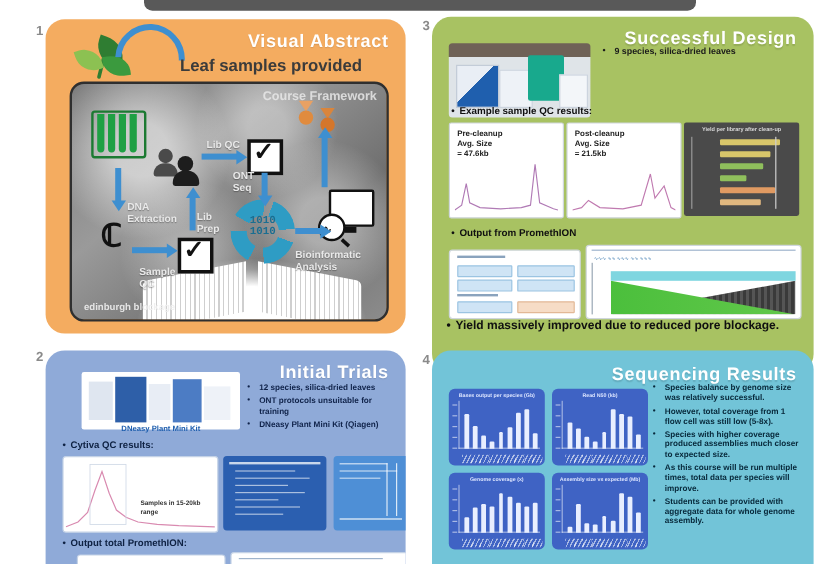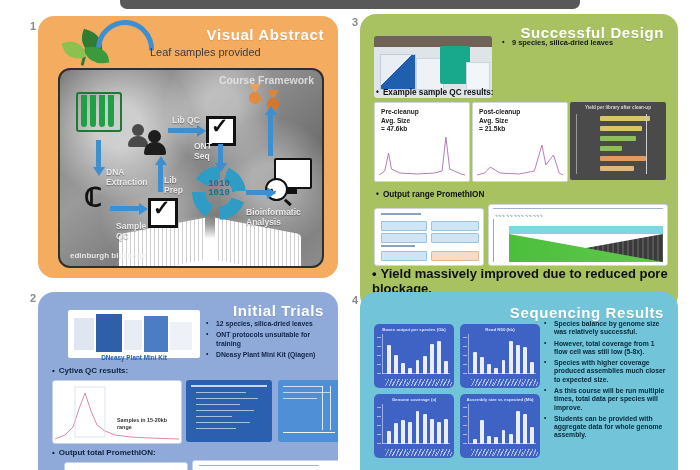--- a/index.html
+++ b/index.html
@@ -91,21 +91,21 @@
 
   .arrow{position:absolute;background:#3E8FD0;}
   .arrow.h{height:5px;}
   .arrow.v{width:5px;}
   .arrow.h:after{content:"";position:absolute;right:-8px;top:-3.5px;border-top:6px solid transparent;border-bottom:6px solid transparent;border-left:9px solid #3E8FD0;}
   .arrow.v:after{content:"";position:absolute;left:-3.5px;bottom:-8px;border-left:6px solid transparent;border-right:6px solid transparent;border-top:9px solid #3E8FD0;}
   .arrow.vu:after{content:"";position:absolute;left:-3.5px;top:-8px;bottom:auto;border-left:6px solid transparent;border-right:6px solid transparent;border-bottom:9px solid #3E8FD0;border-top:none;}
   .curve{position:absolute;left:58px;top:4px;width:48px;height:48px;border:5px solid #3E8FD0;border-right-color:transparent;border-bottom-color:transparent;border-radius:50%;transform:rotate(48deg);}
 
   .dlab{position:absolute;color:#e9e9e9;font-size:8.5px;font-weight:700;line-height:1.12;text-shadow:0 1px 1px rgba(0,0,0,.35);}
-  .leaflab{position:absolute;left:112px;top:30px;color:#3b3b3b;font-size:11px;font-weight:400;}
+  .leaflab{position:absolute;left:112px;top:30px;color:#3b3b3b;font-size:14px;font-weight:700;}
 
   
   ul.b{list-style:none;margin:0;padding:0;}
   ul.b li{position:relative;padding-left:10px;margin-bottom:3px;line-height:1.22;}
   ul.b li:before{content:"•";position:absolute;left:0;top:-1px;}
 
   
   .kitimg{position:absolute;left:14px;top:22px;width:118px;height:62px;border-radius:3px;
      background:linear-gradient(180deg,#6f6257 0 18%,#dfe4e8 18% 100%);overflow:hidden;}
   .kitimg .bx{position:absolute;background:#1F5FAE;}
@@ -336,21 +336,21 @@
       <div class="dbar" style="left:30px;top:24px;width:42px;background:#D8C66A;"></div>
       <div class="dbar" style="left:30px;top:34px;width:36px;background:#8FBF5C;"></div>
       <div class="dbar" style="left:30px;top:44px;width:22px;background:#8FBF5C;"></div>
       <div class="dbar" style="left:30px;top:54px;width:46px;background:#E09A62;"></div>
       <div class="dbar" style="left:30px;top:64px;width:34px;background:#E0B77F;"></div>
       <div style="position:absolute;left:76px;top:12px;width:1px;height:60px;background:#cfcfcf;"></div>
       <div style="position:absolute;left:6px;top:12px;width:1px;height:60px;background:#9a9a9a;"></div>
     </div>
 
     <div class="p3lab" style="top:176px;">
-      <span style="margin-right:4px;">•</span><span>Output range PromethION</span>
+      <span style="margin-right:4px;">•</span><span>Output from PromethION</span>
     </div>
 
     <div class="promobox pm1">
       <div style="position:absolute;left:6px;top:4px;width:40px;height:2px;background:#8aa3bd;"></div>
       <div class="minirow" style="left:6px;top:12px;width:44px;"></div>
       <div class="minirow" style="left:56px;top:12px;width:46px;"></div>
       <div class="minirow" style="left:6px;top:24px;width:44px;"></div>
       <div class="minirow" style="left:56px;top:24px;width:46px;"></div>
       <div style="position:absolute;left:6px;top:36px;width:34px;height:2px;background:#8aa3bd;"></div>
       <div class="minirow" style="left:6px;top:42px;width:44px;"></div>
@@ -359,21 +359,21 @@
 
     <div class="promobox pm2">
       <div style="position:absolute;left:4px;top:3px;right:4px;height:1.4px;background:#9fb4cc;"></div>
       <div style="position:absolute;left:6px;top:8px;font-size:4px;color:#2a6ea8;">∿∿∿ ∿∿ ∿∿∿ ∿∿ ∿∿∿</div>
       <div class="cyanstrip"></div>
       <div class="darkfill"></div>
       <div class="greenfill" style="clip-path:polygon(0 0,100% 100%,0 100%);"></div>
       <div style="position:absolute;left:4px;top:14px;bottom:3px;width:1px;background:#9aa7b5;"></div>
     </div>
 
-    <div class="p3lab" style="top:252px;left:12px;font-size:13px;">
+    <div class="p3lab" style="top:252px;left:12px;font-size:10px;">
       <span style="margin-right:4px;">•</span><span>Yield massively improved due to reduced pore blockage.</span>
     </div>
   </div>
 
   <div class="pnum n4">4</div>
   <div class="panel p4">
     <div class="ptitle t4">Sequencing Results</div>
 
     <div class="chartcard" id="cc0" style="left:14px;top:32px;width:80px;height:64px;">
       <div class="ct">Bases output per species (Gb)</div>

